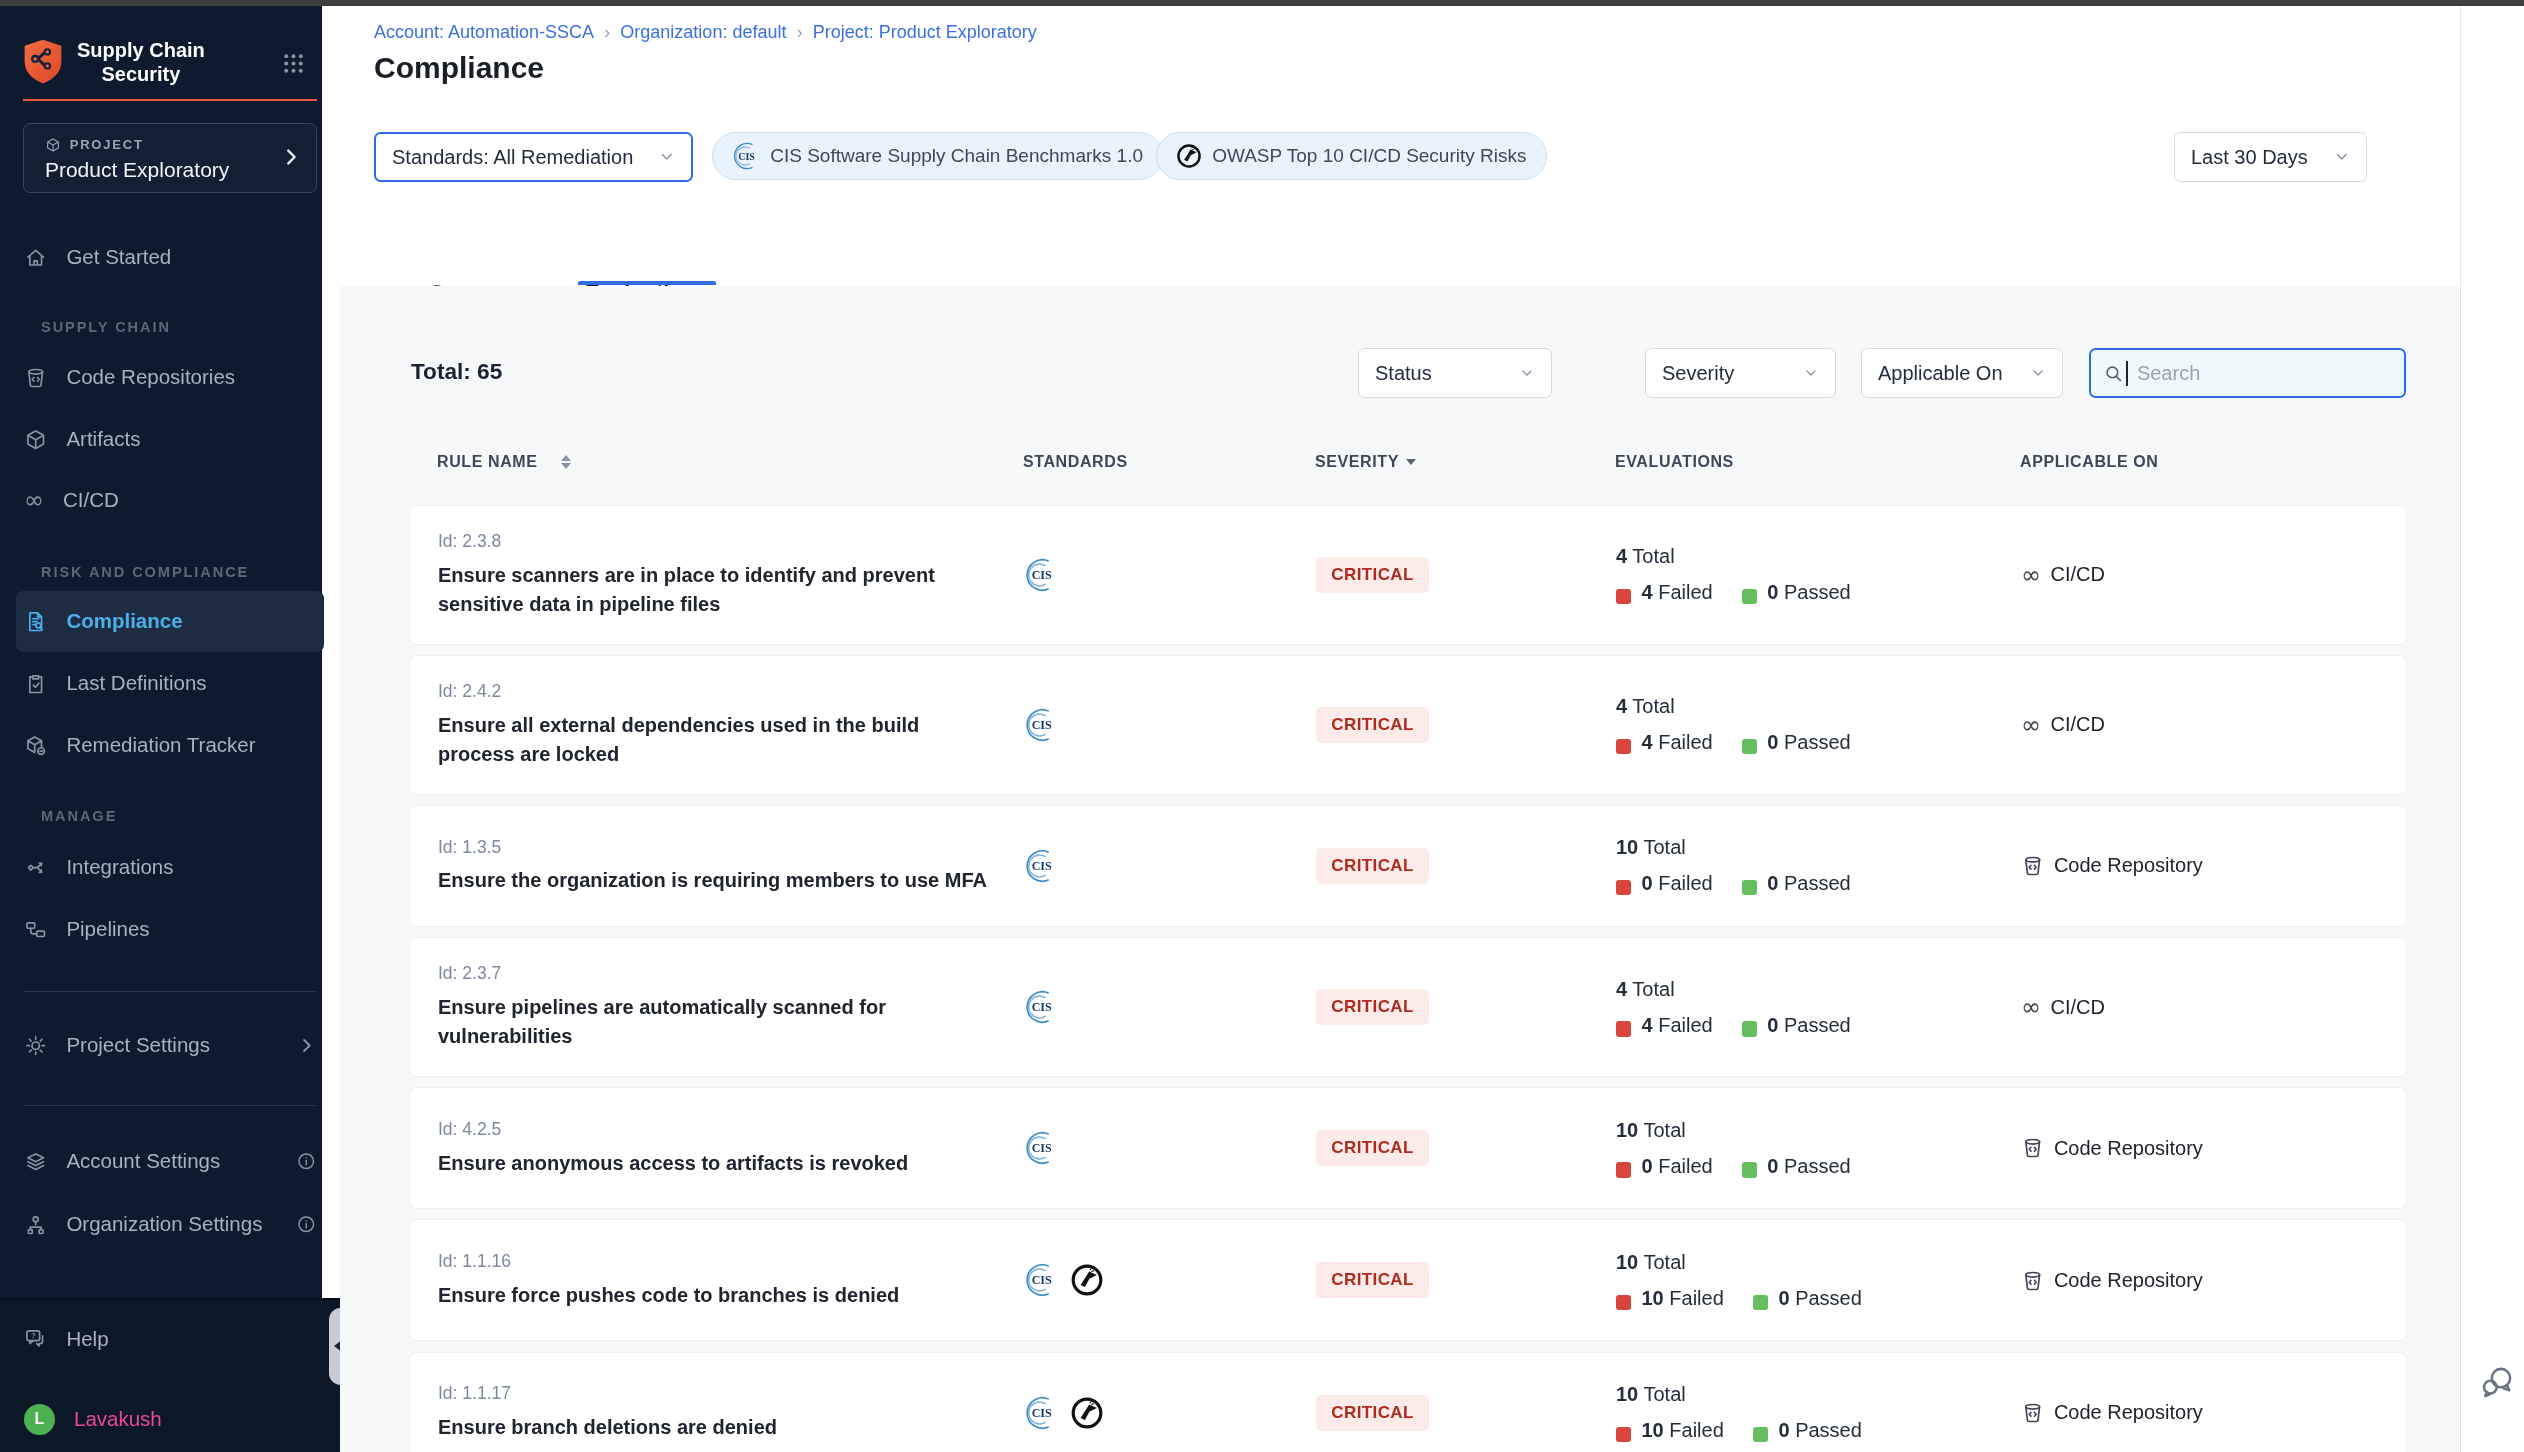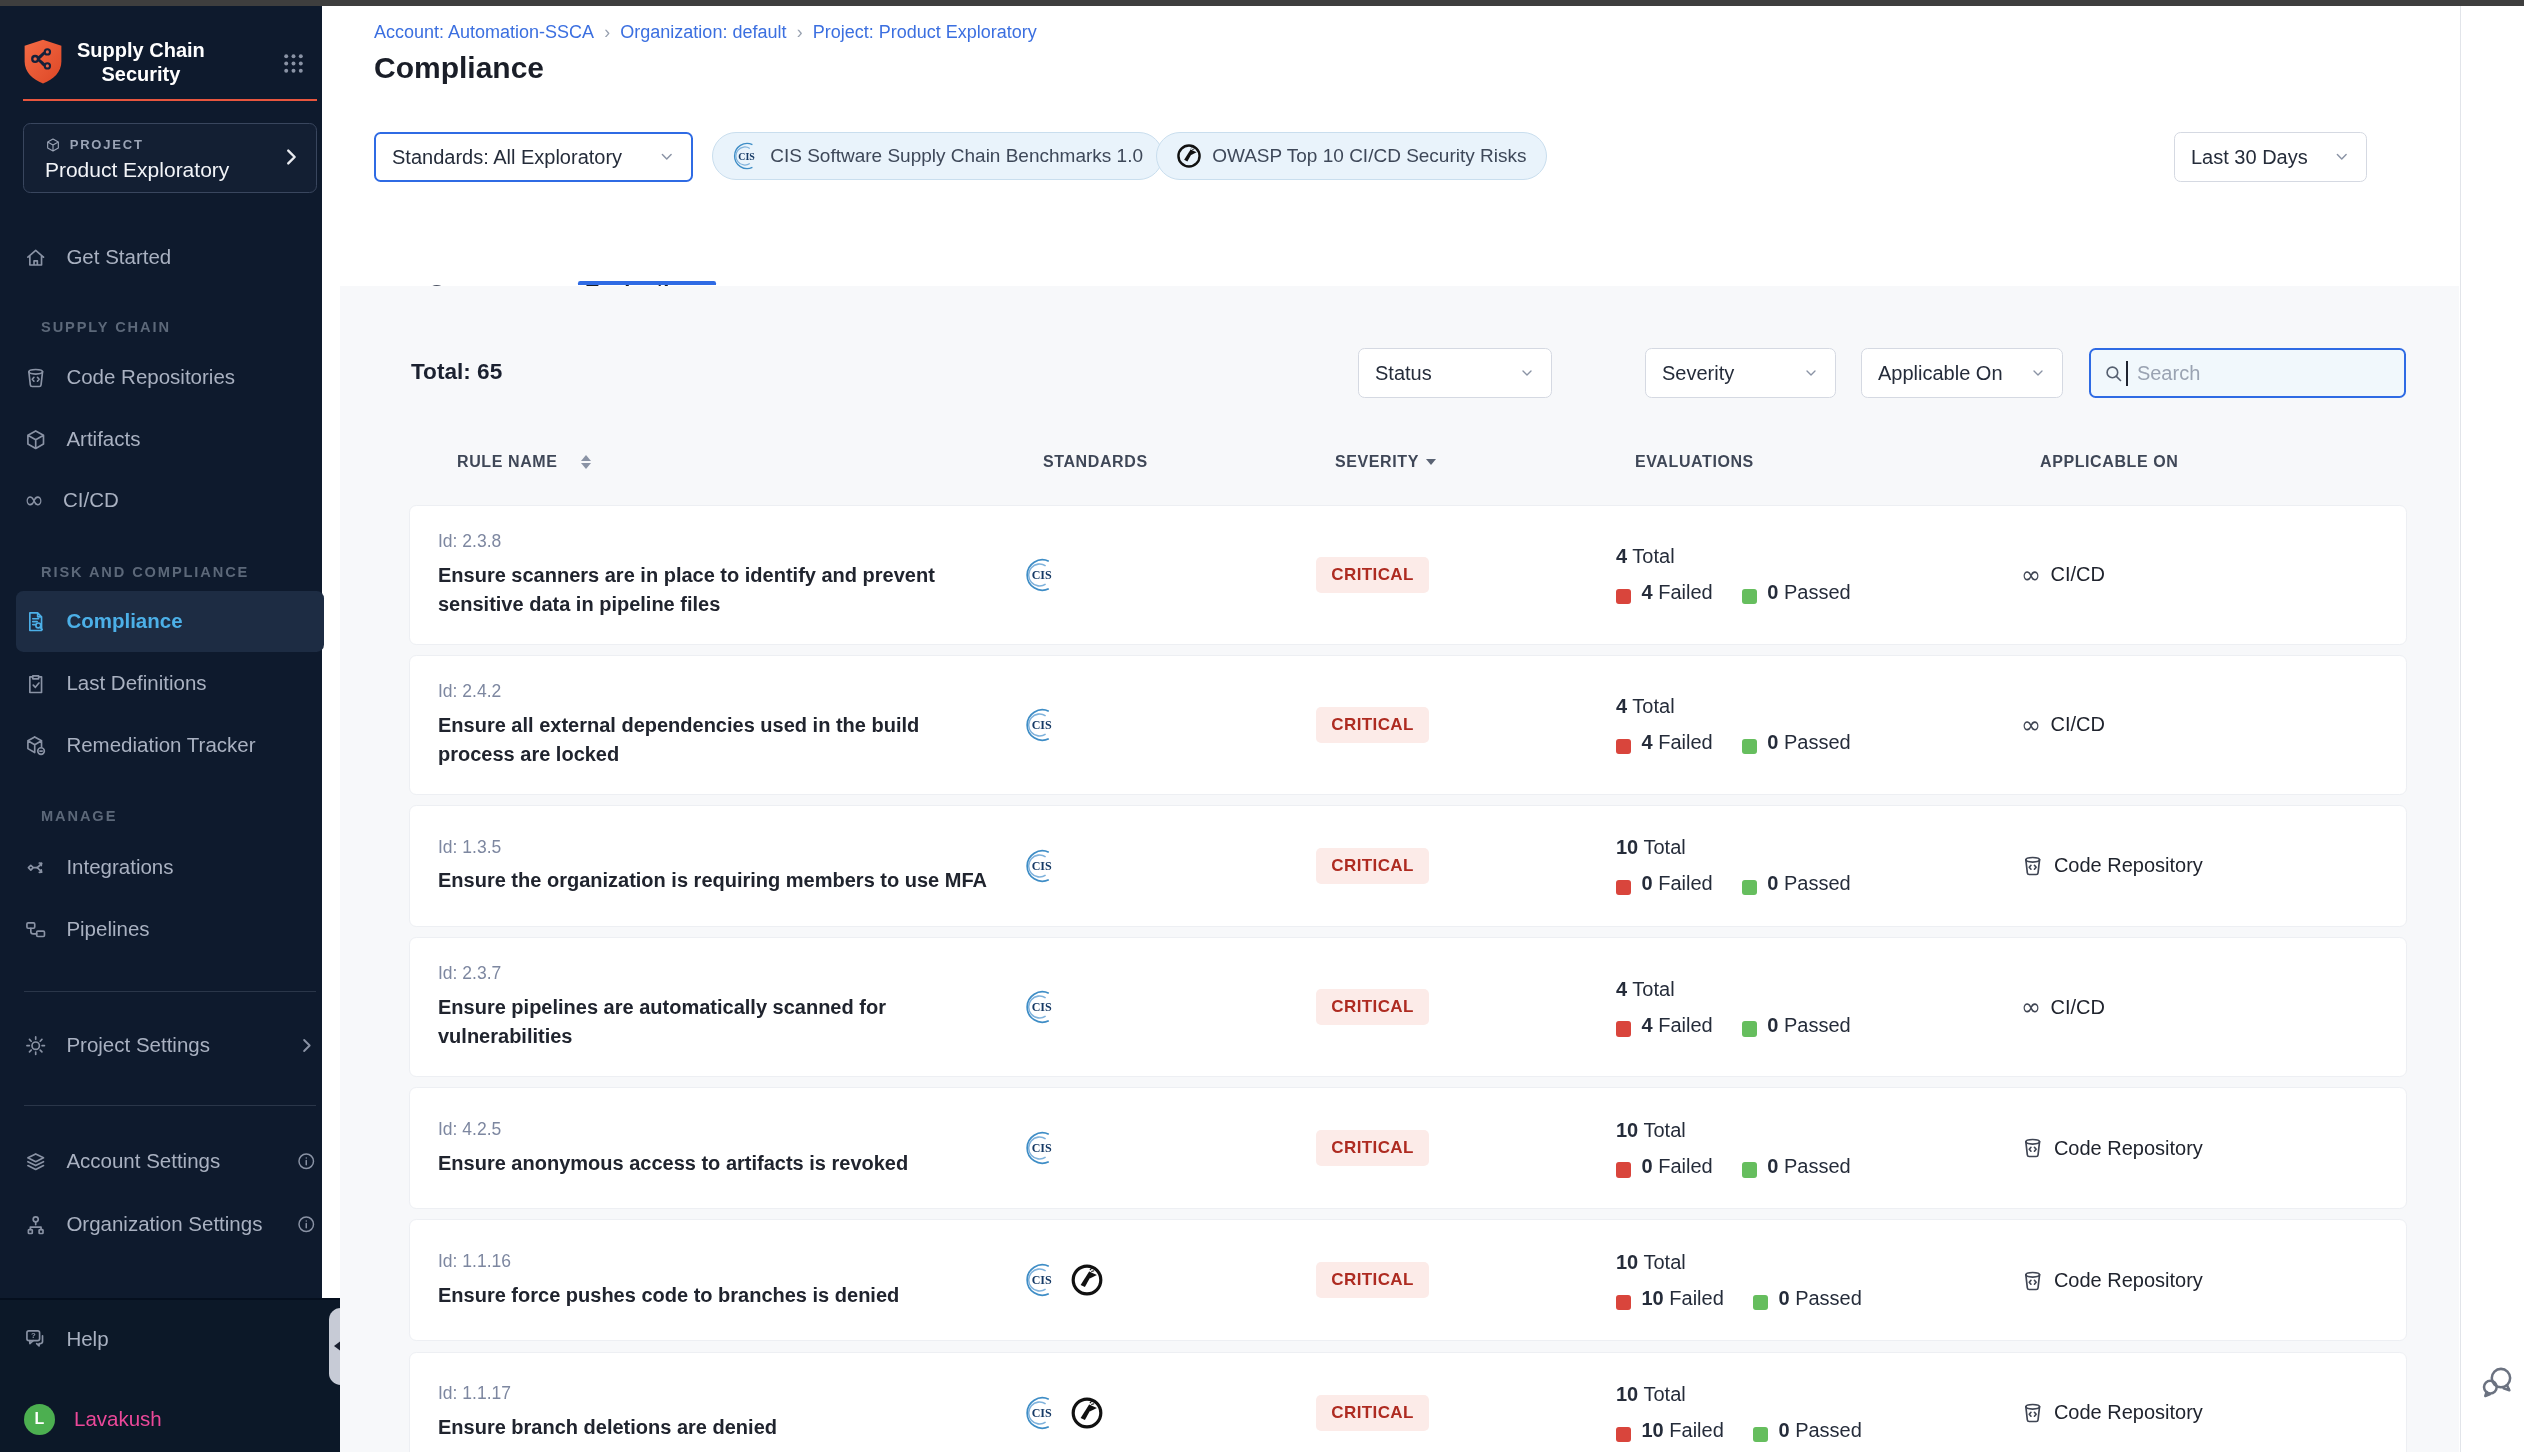--- a/index.html
+++ b/index.html
@@ -60,21 +60,21 @@
   .content{left:340px;top:286px;width:2119px;height:1167px;background:#F7F8FA;}
   .total{left:411px;top:359px;font-size:22.6px;font-weight:700;color:#1B2130;}
   .search{left:2089px;top:348px;width:317px;height:50px;box-sizing:border-box;background:#F1F8FC;
       border:2.2px solid #2F6BE4;border-radius:6.6px;display:flex;align-items:center;padding:0 11.7px;gap:7.3px;}
   .search input{border:none;outline:none;background:transparent;font-size:20px;width:234px;
       font-family:"Liberation Sans",sans-serif;color:#1F2430;}
   .search input::placeholder{color:#9AA3B2;}
   .caret{width:1.5px;height:25px;background:#1F2430;margin-left:-4.4px;}
   .thead{left:409px;top:443px;width:1998px;box-sizing:border-box;padding-left:28px;display:flex;
       align-items:center;height:38px;font-size:16px;font-weight:700;color:#3F4757;letter-spacing:0.6px;}
-  .col-name{width:586px;display:flex;align-items:center;gap:23px;margin-left:20px;}
+  .col-name{width:586px;display:flex;align-items:center;gap:23px;}
   .col-std{width:292px;}
   .col-sev{width:300px;display:flex;align-items:center;gap:7.3px;}
   .col-eval{width:405px;}
   .col-app{flex:1;}
   .sort-stack{display:inline-flex;flex-direction:column;gap:2.9px;}
   .tri-up{width:0;height:0;border-left:5.1px solid transparent;border-right:5.1px solid transparent;
       border-bottom:6.6px solid #8A93A5;}
   .tri-down{width:0;height:0;border-left:5.1px solid transparent;border-right:5.1px solid transparent;
       border-top:6.6px solid #8A93A5;}
   .tri-down.dark{border-top-color:#5A6373;}
@@ -310,21 +310,21 @@
   <div class="abs breadcrumb">
     <span class="crumb">Account: Automation-SSCA</span>
     <span class="crumb-sep">›</span>
     <span class="crumb">Organization: default</span>
     <span class="crumb-sep">›</span>
     <span class="crumb">Project: Product Exploratory</span>
   </div>
   <div class="abs page-title">Compliance</div>
 
   <div class="abs dd blue" style="left:374px;top:132px;width:319px">
-    <span>Standards: All Exploratory</span>
+    <span>Standards: All Remediation</span>
     <svg class="chev" width="17.5" height="17.5" viewBox="0 0 24 24" fill="none" stroke="currentColor" stroke-width="2" stroke-linecap="round" stroke-linejoin="round">
       <path d="M6 9l6 6 6-6"></path>
       </svg>
   </div>
 
   <div class="abs chip" style="left:712px;top:132px">
     <svg width="28" height="28" viewBox="0 0 48 48">
         <use href="#cis-logo-def"></use>
       </svg>
     <span>CIS Software Supply Chain Benchmarks 1.0</span>

